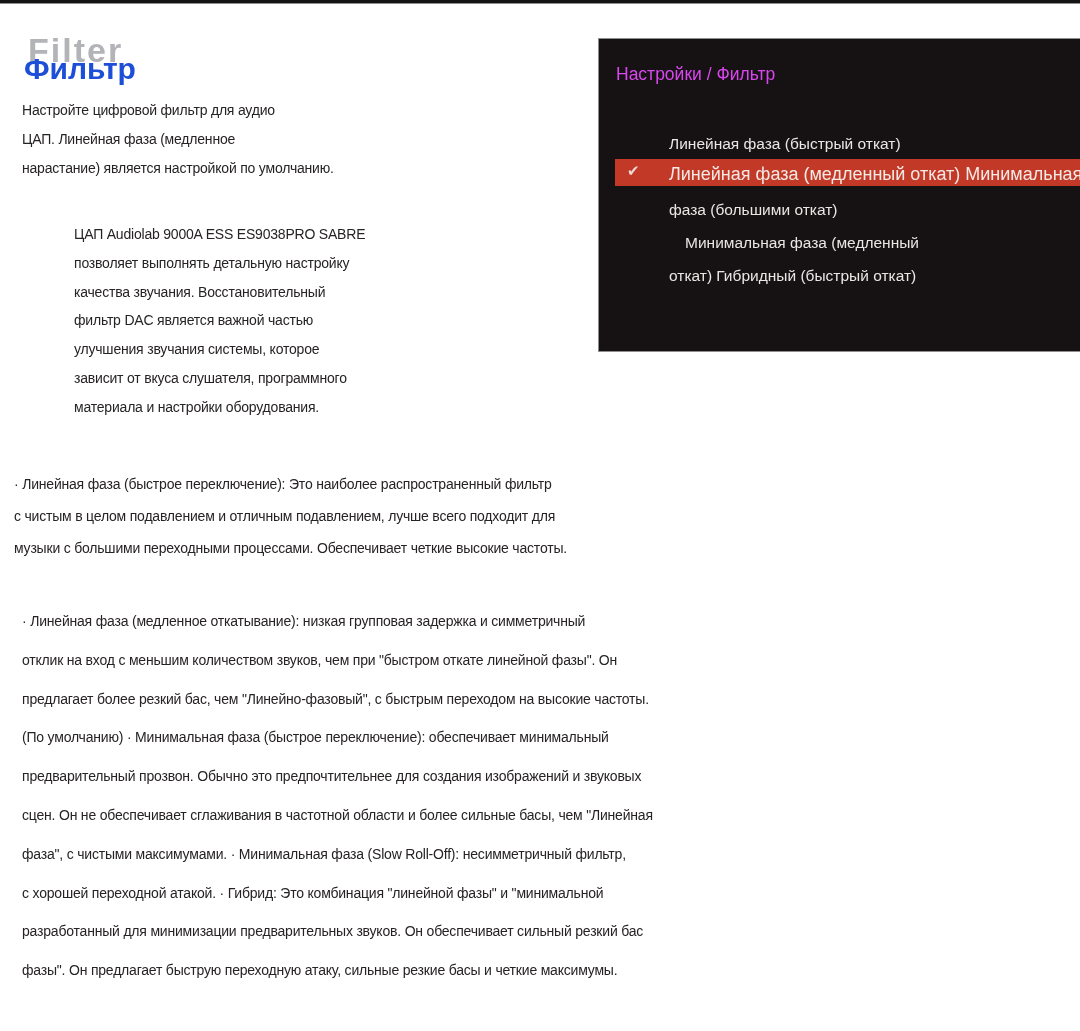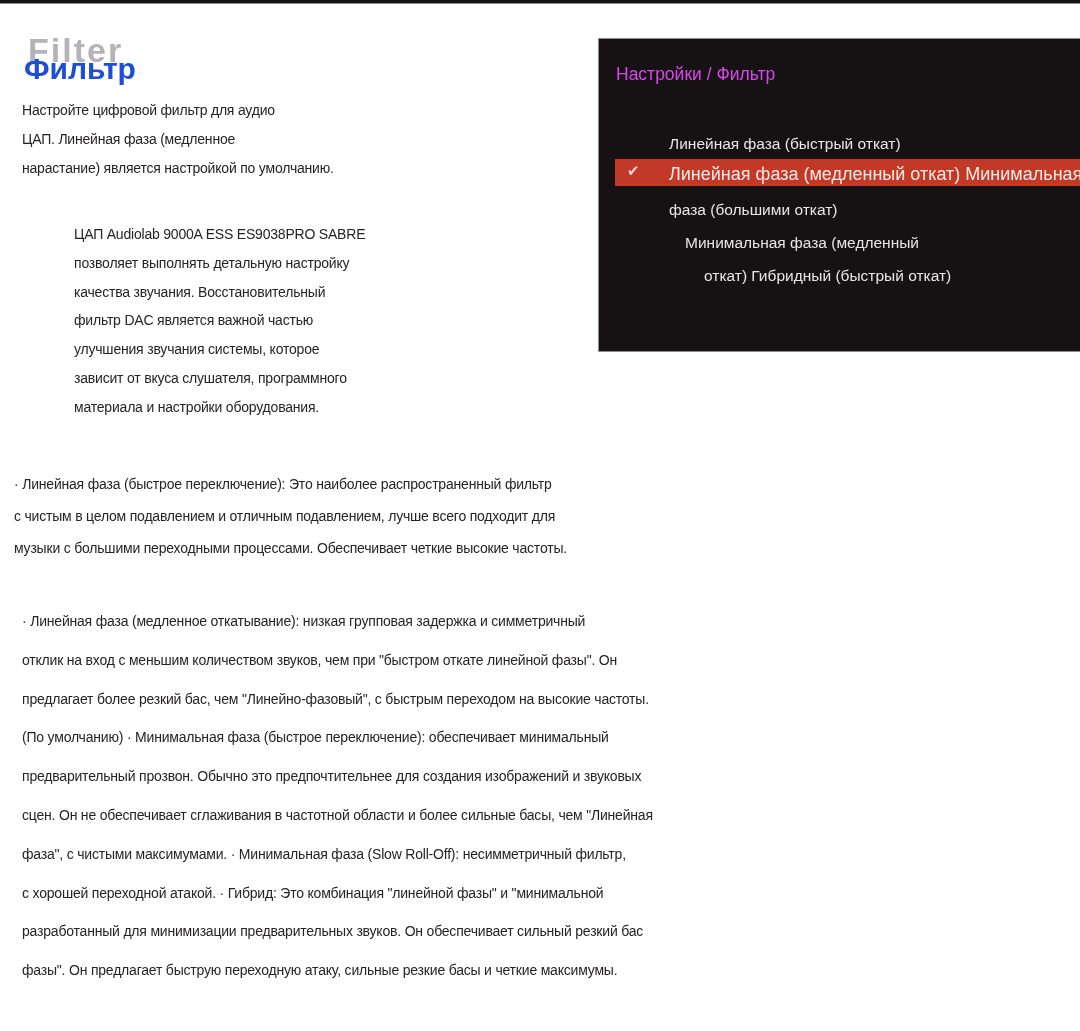--- a/index.html
+++ b/index.html
@@ -56,21 +56,21 @@
     position:absolute;left:12px;top:3px;
     font-size:15px;color:#ecdad4;
   }
   .hl-label{
     position:absolute;left:54px;top:5px;
     font-size:18px;color:#f4e9e6;white-space:nowrap;
   }
   .row-0{top:96px;}
   .row-2{top:162px;}
   .row-3{top:195px;margin-left:16px;}
-  .row-4{top:228px;margin-left:35px;}
+  .row-4{top:228px;}
 </style>
 </head>
 <body>
 
 <div class="page">
   <div class="top-strip"></div>
 
   <div class="title-wrap">
     <div class="title-original">Filter</div>
     <div class="title-translated">Фильтр</div>

